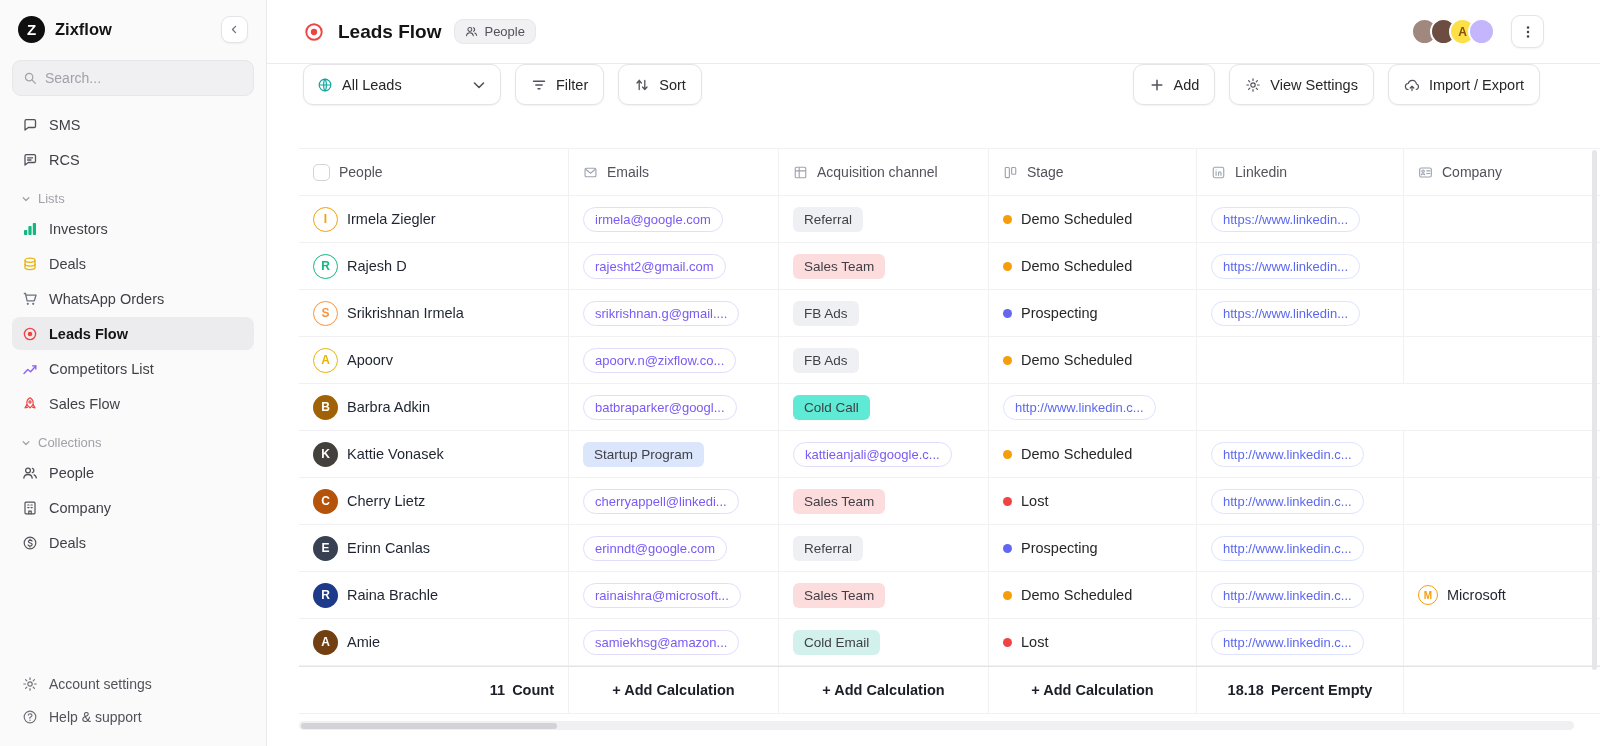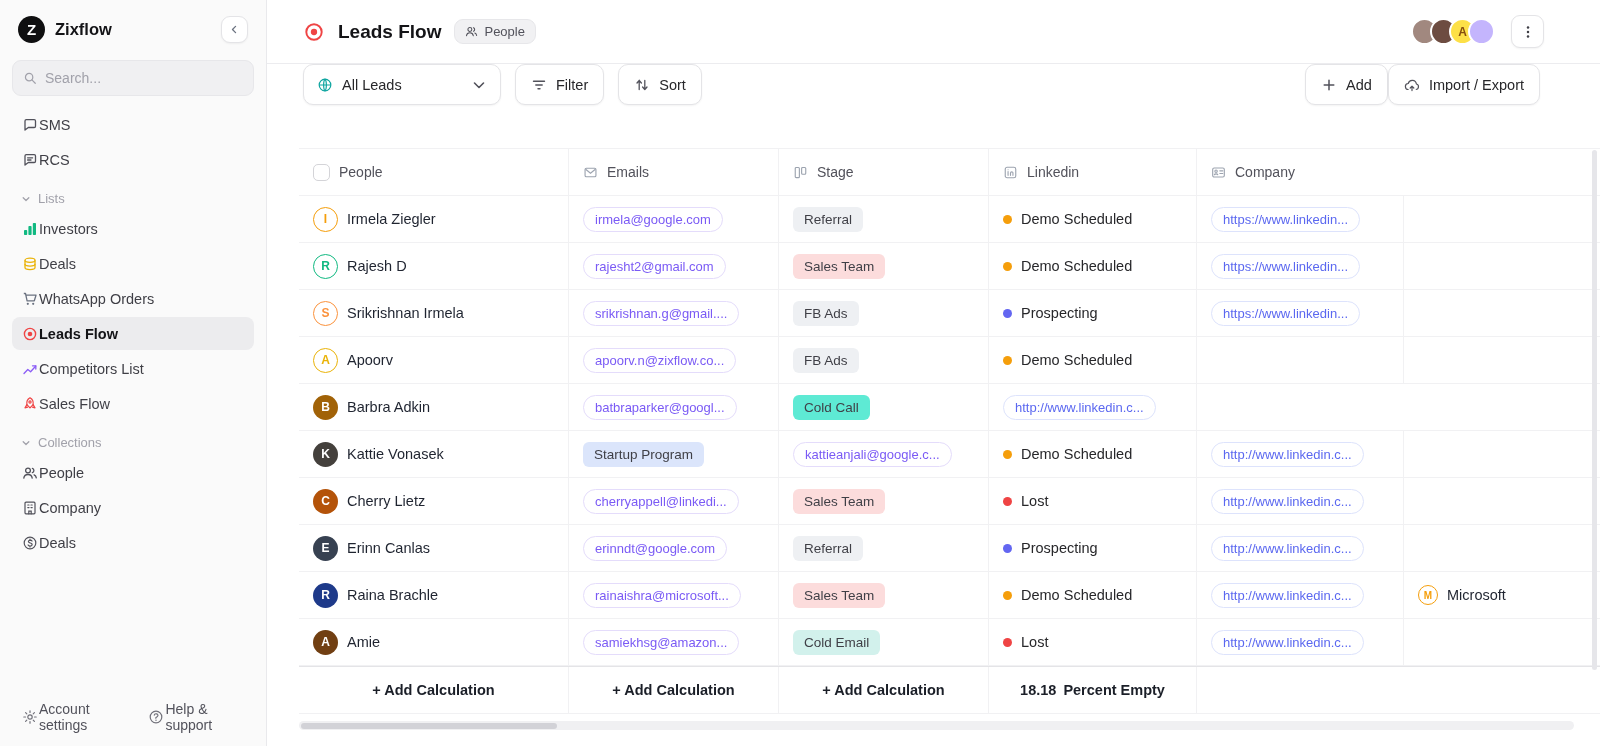--- a/index.html
+++ b/index.html
@@ -13,26 +13,26 @@
   .brand-row{display:flex;align-items:center;gap:10px;padding:2px 6px}
   .logo{width:27px;height:27px;border-radius:50%;background:#0f0f10;color:#fff;display:flex;align-items:center;justify-content:center;font-weight:700;font-size:15px}
   .brand-name{font-weight:700;font-size:16.5px;color:#141417}
   .collapse-btn{margin-left:auto;width:27px;height:27px;border:1px solid #e4e4e7;border-radius:9px;background:#fff;display:flex;align-items:center;justify-content:center;color:#6b7280;box-shadow:0 1px 2px rgba(0,0,0,.05);cursor:pointer}
   .collapse-btn svg{width:13px;height:13px}
   .search-box{margin-top:15px;height:36px;background:#f0f0f2;border:1px solid #e7e7ea;border-radius:9px;display:flex;align-items:center;gap:8px;padding:0 10px;color:#a1a1aa}
   .search-box .icon svg{width:14px;height:14px}
   .search-box input{border:0;background:transparent;outline:none;font-size:14px;color:#52525b;width:100%;font-family:inherit}
   .search-box input::placeholder{color:#a1a1aa}
   .nav{margin-top:12px;display:flex;flex-direction:column;gap:2px}
-  .nav-item{display:flex;align-items:center;height:33px;padding:0 9px;border-radius:8px;font-size:14.5px;color:#3f3f46;cursor:pointer}
+  .nav-item{display:flex;align-items:center;gap:10px;height:33px;padding:0 9px;border-radius:8px;font-size:14.5px;color:#3f3f46;cursor:pointer}
   .nav-item.active{background:#ececee;font-weight:600;color:#141417}
   .nav-item .icon{width:18px}
   .section-head{display:flex;align-items:center;gap:7px;color:#a1a1aa;font-size:13px;margin:15px 9px 6px;cursor:pointer}
   .section-head svg{width:10px;height:10px}
-  .sidebar-footer{margin-top:auto;display:flex;flex-direction:row;gap:2px}
+  .sidebar-footer{margin-top:auto;display:flex;flex-direction:column;gap:2px}
   .sidebar-footer .nav-item{height:31px;font-size:14px;color:#52525b}
 
   
   .main{flex:1;display:flex;flex-direction:column;min-width:0;position:relative;background:#fff}
   .topbar{height:64px;border-bottom:1px solid #ececef;display:flex;align-items:center;padding:0 56px 0 36px;gap:13px;flex-shrink:0}
   .page-icon{color:#ef4444}
   .page-icon svg{width:22px;height:22px}
   .page-title{font-size:19px;font-weight:700;color:#141417}
   .collection-badge{display:flex;align-items:center;gap:6px;background:#f1f1f3;border:1px solid #e7e7ea;border-radius:9px;padding:4px 10px;font-size:13px;color:#52525b;cursor:pointer}
   .collection-badge svg{width:13px;height:13px}
@@ -41,21 +41,21 @@
   .avatar-stack .av{width:27px;height:27px;border-radius:50%;border:2px solid #fff;margin-left:-8px;display:flex;align-items:center;justify-content:center;font-size:12px;font-weight:700;cursor:pointer}
   .avatar-stack .av:first-child{margin-left:0}
   .kebab-btn{width:33px;height:33px;border:1px solid #e4e4e7;border-radius:9px;background:#fff;display:flex;align-items:center;justify-content:center;color:#3f3f46;box-shadow:0 1px 2px rgba(0,0,0,.05);cursor:pointer}
 
   .toolbar{height:84px;display:flex;align-items:flex-start;padding:0 60px 0 36px;gap:14px;flex-shrink:0}
   .btn{display:flex;align-items:center;gap:9px;height:41px;padding:0 15px;background:#fff;border:1px solid #e4e4e7;border-radius:10px;font-size:14.5px;color:#27272a;box-shadow:0 1px 2px rgba(0,0,0,.05);cursor:pointer;white-space:nowrap;font-weight:500}
   .btn .icon{color:#52525b}
   .view-btn{width:198px;padding:0 13px}
   .view-btn .globe{color:#0ea5a0}
   .view-btn .chev{margin-left:auto;color:#52525b}
-  .toolbar-right{margin-left:auto;display:flex;}
+  .toolbar-right{margin-left:auto;display:flex;gap:14px}
 
   
   .table{margin-left:32px;display:flex;flex-direction:column;min-width:0;flex-shrink:0}
   .trow{display:grid;grid-template-columns:270px 210px 210px 208px 207px 1fr;border-bottom:1px solid #f1f1f3;flex-shrink:0}
   .trow>.cell{display:flex;align-items:center;gap:9px;padding:0 14px;border-right:1px solid #f1f1f3;min-width:0;height:46px;overflow:hidden}
   .trow>.cell:last-child{border-right:none}
   .thead{border-top:1px solid #f1f1f3}
   .thead .cell{color:#52525b;font-size:14px;font-weight:500}
   .thead .cell .icon{color:#9ca3af}
   .thead .cell .icon svg{width:15px;height:15px}
@@ -331,20 +331,29 @@
       <button class="btn">
         <span class="icon">
             <svg width="16" height="16" viewBox="0 0 16 16" fill="none" stroke="currentColor" stroke-width="1.5" stroke-linecap="round">
               <path d="M8 3.2v9.6M3.2 8h9.6"></path>
             </svg>
           </span>
         <span>Add</span>
       </button>
       <button class="btn">
         <span class="icon">
+            <svg width="16" height="16" viewBox="0 0 16 16" fill="none" stroke="currentColor" stroke-width="1.2" stroke-linecap="round">
+              <circle cx="8" cy="8" r="2.2"></circle>
+              <path d="M8 1.8v1.7M8 12.5v1.7M1.8 8h1.7M12.5 8h1.7M3.6 3.6l1.2 1.2M11.2 11.2l1.2 1.2M12.4 3.6l-1.2 1.2M4.8 11.2l-1.2 1.2"></path>
+            </svg>
+          </span>
+        <span>View Settings</span>
+      </button>
+      <button class="btn">
+        <span class="icon">
             <svg width="16" height="16" viewBox="0 0 16 16" fill="none" stroke="currentColor" stroke-width="1.2" stroke-linejoin="round">
               <path d="M4.6 12.5a3 3 0 0 1-.4-6A4.2 4.2 0 0 1 12.4 7a2.8 2.8 0 0 1-.6 5.5"></path>
               <path d="M8 13.6V9.2M8 9.2L6.2 11M8 9.2l1.8 1.8" stroke-linecap="round"></path>
             </svg>
           </span>
         <span>Import / Export</span>
       </button>
     </div>
   </div>
 
@@ -355,20 +364,29 @@
           <span>People</span>
         </div>
         <div class="cell">
           <span class="icon">
             <svg width="16" height="16" viewBox="0 0 16 16" fill="none" stroke="currentColor" stroke-width="1.2">
               <rect x="2.2" y="3.5" width="11.6" height="9" rx="1.4"></rect>
               <path d="M2.8 4.6L8 8.8l5.2-4.2"></path>
             </svg>
           </span>
           <span>Emails</span>
+        </div>
+        <div class="cell">
+          <span class="icon">
+            <svg width="16" height="16" viewBox="0 0 16 16" fill="none" stroke="currentColor" stroke-width="1.2">
+              <rect x="2.4" y="2.4" width="11.2" height="11.2" rx="1.2"></rect>
+              <path d="M2.4 6.2h11.2M6.6 2.4v11.2"></path>
+            </svg>
+          </span>
+          <span>Acquisition channel</span>
         </div>
         <div class="cell">
           <span class="icon">
             <svg width="16" height="16" viewBox="0 0 16 16" fill="none" stroke="currentColor" stroke-width="1.2">
               <rect x="2.4" y="2.6" width="4.4" height="10.8" rx="1"></rect>
               <rect x="9.2" y="2.6" width="4.4" height="7.2" rx="1"></rect>
             </svg>
           </span>
           <span>Stage</span>
         </div>
@@ -585,20 +603,24 @@
             <span class="dot" style="background:#ef4444"></span>
             <span class="stage-label">Lost</span>
           </div>
           <div class="cell">
             <span class="pill link-pill">http://www.linkedin.c...</span>
           </div>
           <div class="cell"></div>
         </div>
       </div>
     <div class="trow tfoot">
+      <div class="cell count-cell">
+        <span>11</span>
+        <span>Count</span>
+      </div>
       <div class="cell">
         <span>+ Add Calculation</span>
       </div>
       <div class="cell">
         <span>+ Add Calculation</span>
       </div>
       <div class="cell">
         <span>+ Add Calculation</span>
       </div>
       <div class="cell">

